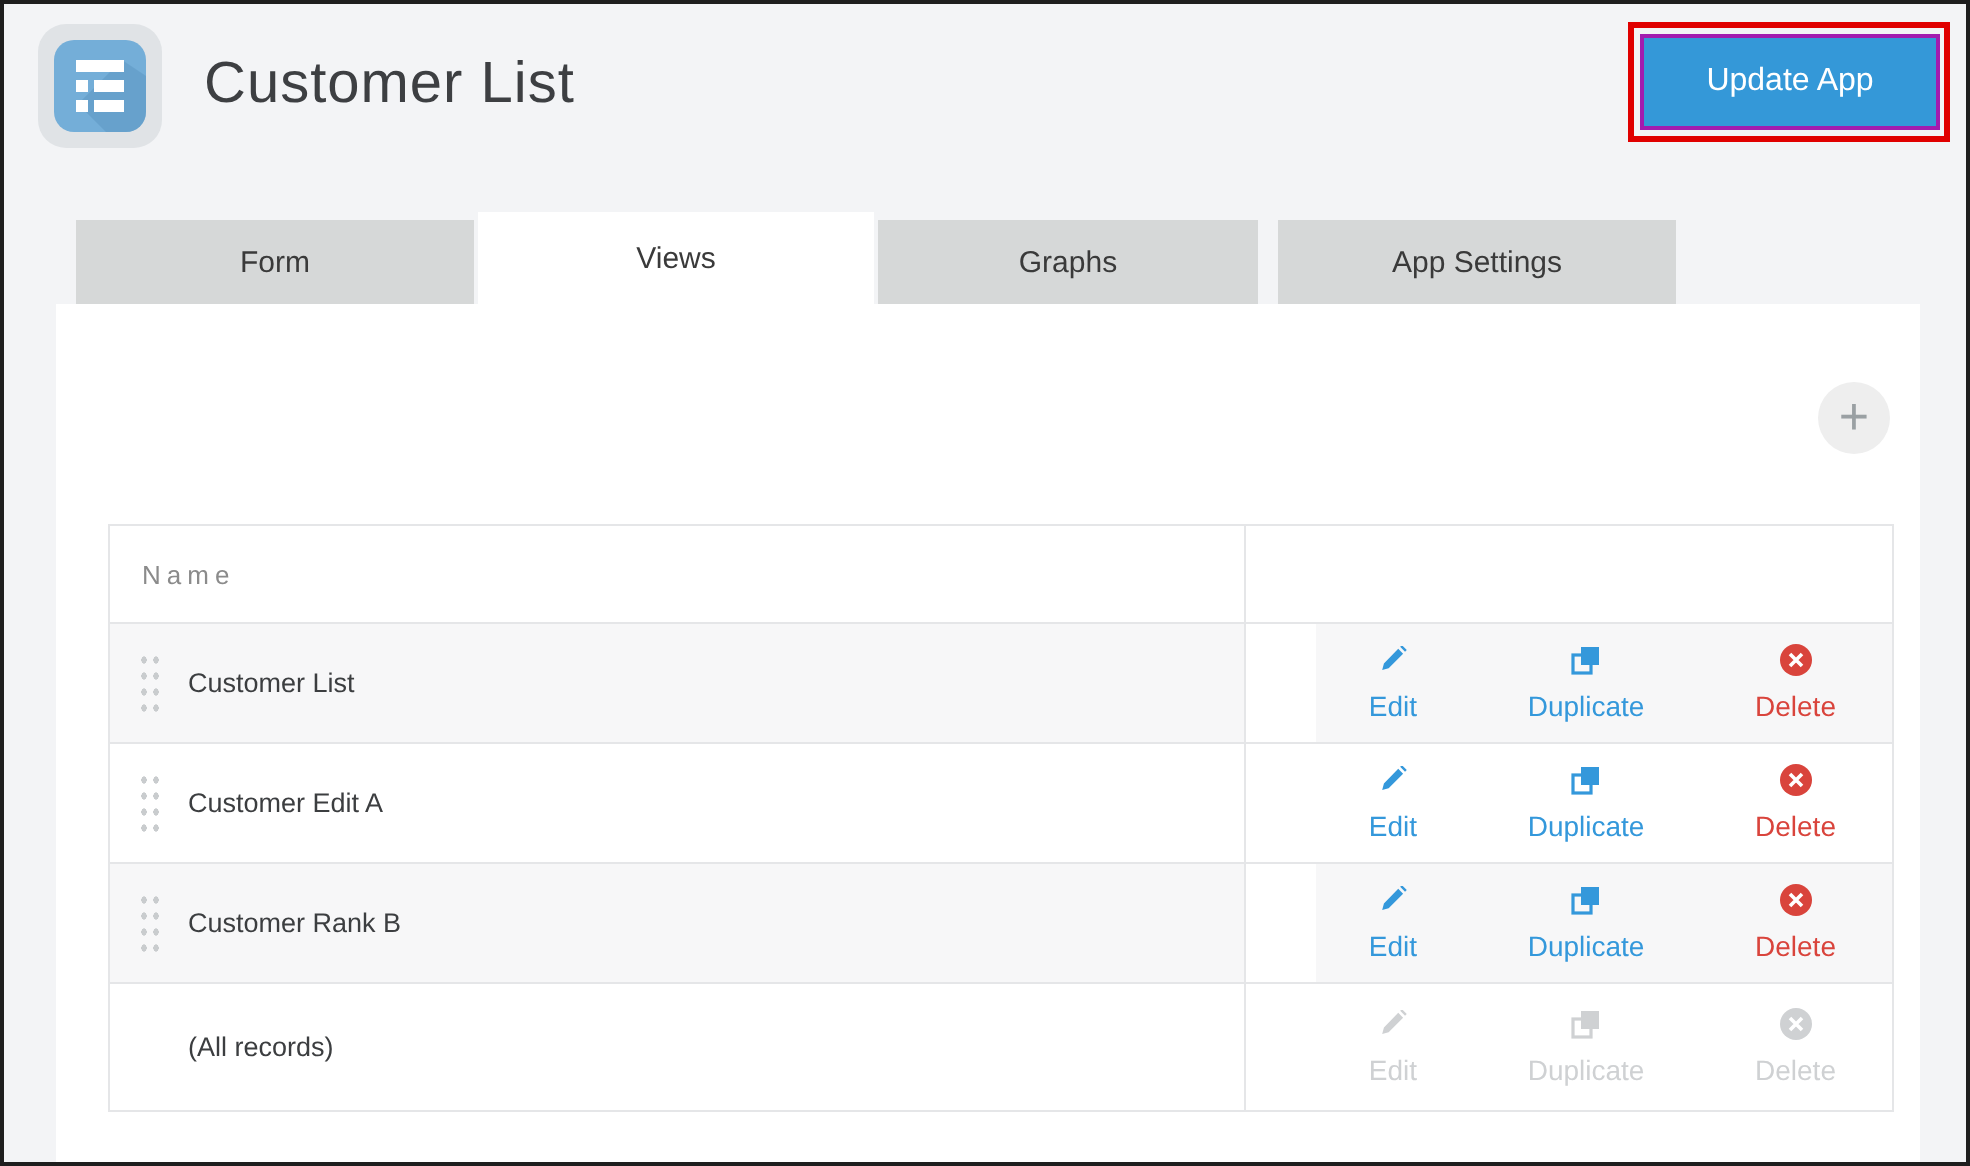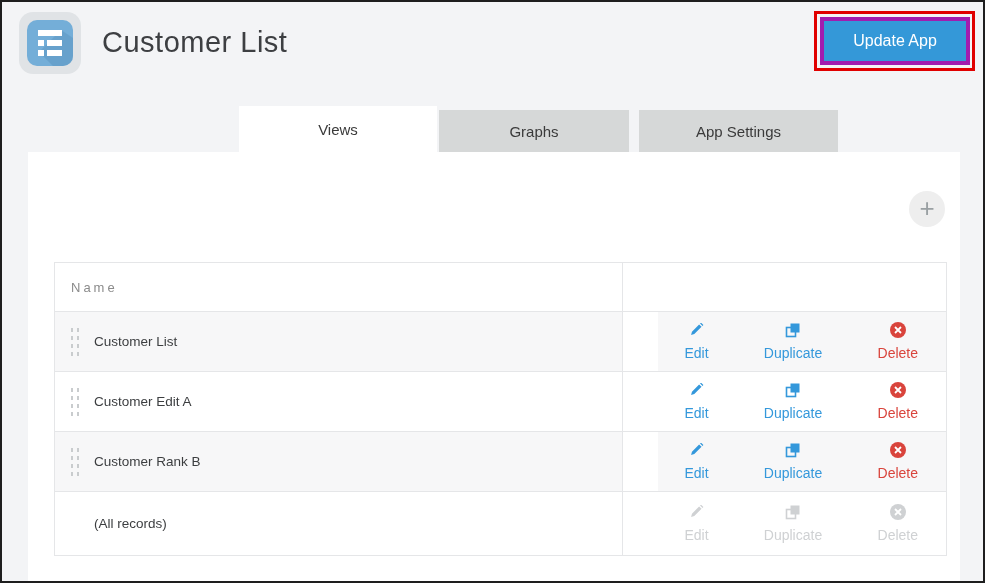--- a/index.html
+++ b/index.html
@@ -41,21 +41,21 @@
   }
   .annotation-box {
     position: absolute; left: 812px; top: 9px;
     width: 161px; height: 60px;
     border: 3px solid #e00000;
   }
   .btn-update {
     position: absolute; left: 818px; top: 15px;
     width: 150px; height: 48px;
     background: #3498d8;
-    border: 4px solid #a21caf;
+    border: 2px solid #a21caf;
     color: #ffffff; font-size: 16px;
     font-family: "Liberation Sans", sans-serif;
     cursor: pointer;
   }
 
   
   .tab {
     position: absolute; top: 108px; height: 42px;
     background: #d6d8d8;
     color: #3a3a3a; font-size: 15px;
@@ -173,20 +173,21 @@
       <rect x="20" y="30" width="15" height="6" fill="#ffffff"></rect>
     </svg>
   </div>
 
   <h1 class="page-title">Customer List</h1>
 
 
   <div class="annotation-box"></div>
   <button class="btn-update">Update App</button>
 
+  <div class="tab tab-form">Form</div>
   <div class="tab tab-views active">Views</div>
   <div class="tab tab-graphs">Graphs</div>
   <div class="tab tab-settings">App Settings</div>
 
   <div class="panel"></div>
 
   <button class="add-view-btn">
     <span>+</span>
   </button>
 

